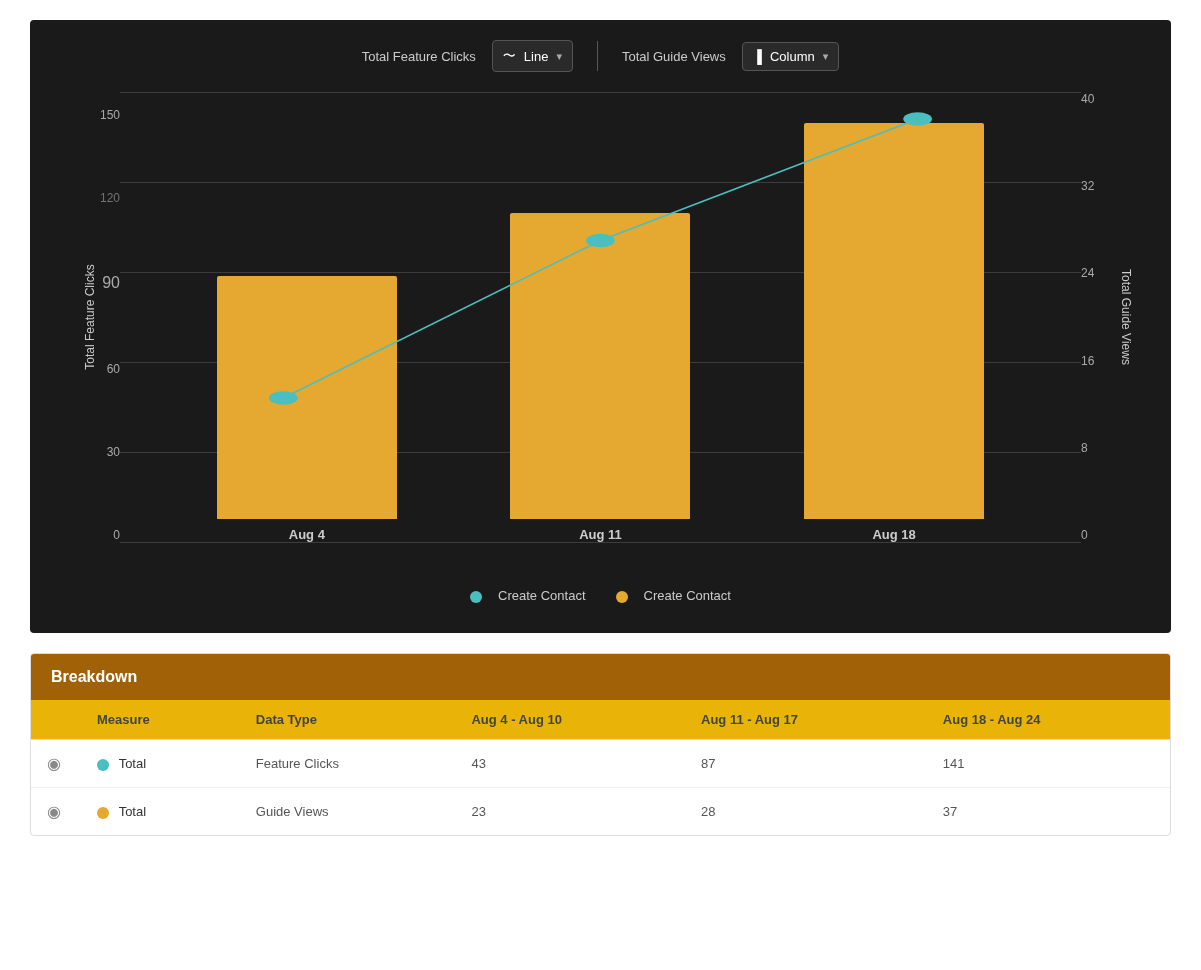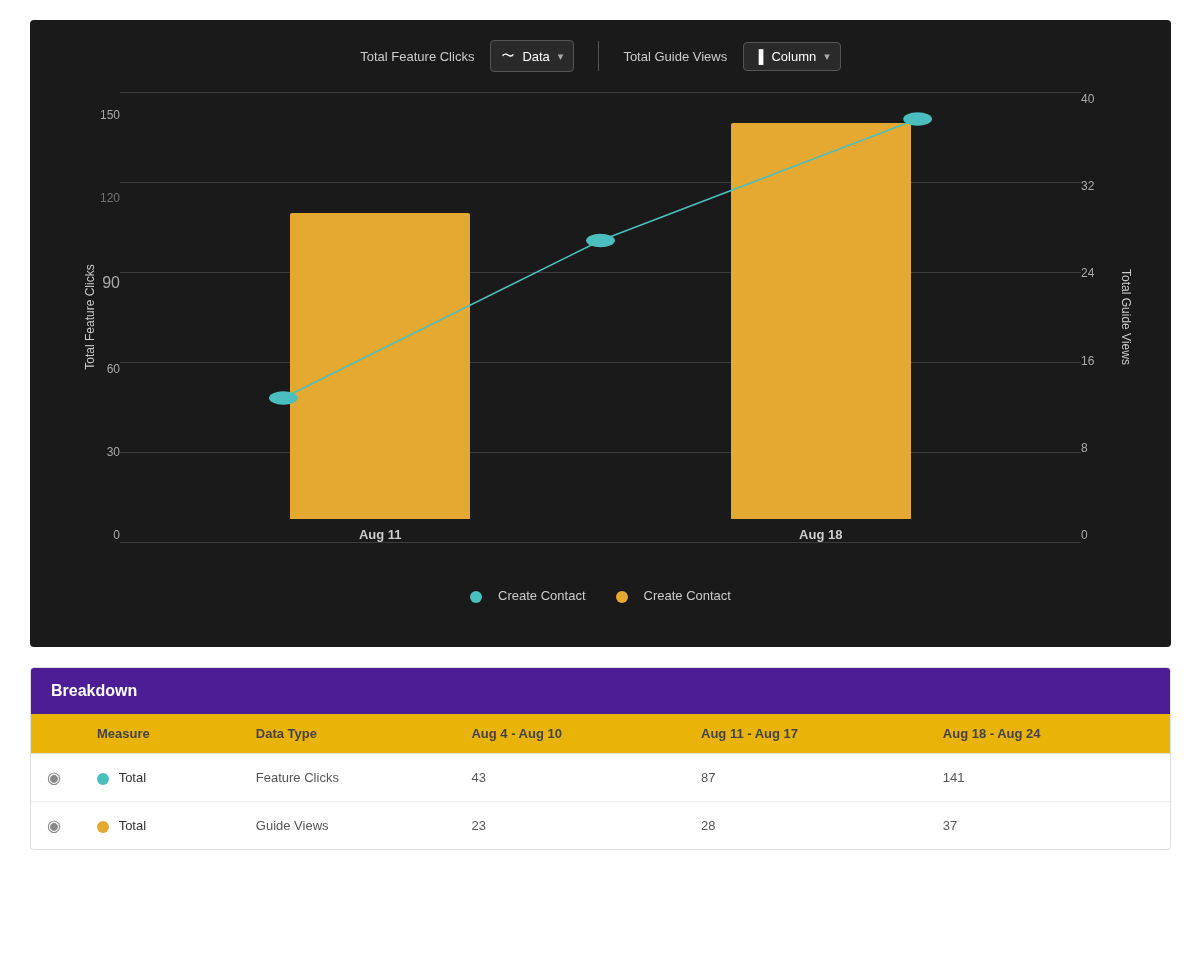--- a/index.html
+++ b/index.html
@@ -7,21 +7,21 @@
       background: #fff;
       font-family: -apple-system, BlinkMacSystemFont, 'Segoe UI', sans-serif;
       color: #333;
       width: 1201px;
       min-height: 970px;
     }
 
     .chart-container {
       background: #1a1a1a;
       margin: 20px 30px;
-      padding: 20px 30px 44px;
+      padding: 20px 30px 30px;
       border-radius: 4px;
       position: relative;
     }
 
     .chart-controls {
       display: flex;
       align-items: center;
       justify-content: center;
       gap: 16px;
       margin-bottom: 20px;
@@ -176,21 +176,21 @@
 
     
     .breakdown-container {
       margin: 20px 30px;
       border: 1px solid #ddd;
       border-radius: 4px;
       overflow: hidden;
     }
 
     .breakdown-header {
-      background: #4c1d95;
+      background: #a16207;
       padding: 14px 20px;
     }
 
     .breakdown-title {
       color: #fff;
       font-size: 16px;
       font-weight: 600;
     }
 
     .breakdown-table {
@@ -240,21 +240,21 @@
   </style>
 </head>
 <body>
 
 <div class="chart-container">
 
   <div class="chart-controls">
     <span class="control-label">Total Feature Clicks</span>
     <div class="control-dropdown">
       <span>〜</span>
-      <span>Data</span>
+      <span>Line</span>
       <span class="icon">▾</span>
     </div>
 
     <div class="control-divider"></div>
 
     <span class="control-label">Total Guide Views</span>
     <div class="control-dropdown">
       <span>▐</span>
       <span>Column</span>
       <span class="icon">▾</span>
@@ -281,20 +281,24 @@
       <div class="grid-lines">
         <div class="grid-line" style="top: 0%;"></div>
         <div class="grid-line" style="top: 20%;"></div>
         <div class="grid-line" style="top: 40%;"></div>
         <div class="grid-line" style="top: 60%;"></div>
         <div class="grid-line" style="top: 80%;"></div>
         <div class="grid-line" style="top: 100%;"></div>
       </div>
 
       <div class="bars-area">
+        <div class="bar-group">
+          <div class="bar" style="height: calc(450px * 0.54);"></div>
+          <div class="bar-label">Aug 4</div>
+        </div>
         <div class="bar-group">
           <div class="bar" style="height: calc(450px * 0.68);"></div>
           <div class="bar-label">Aug 11</div>
         </div>
         <div class="bar-group">
           <div class="bar" style="height: calc(450px * 0.88);"></div>
           <div class="bar-label">Aug 18</div>
         </div>
       </div>
 

